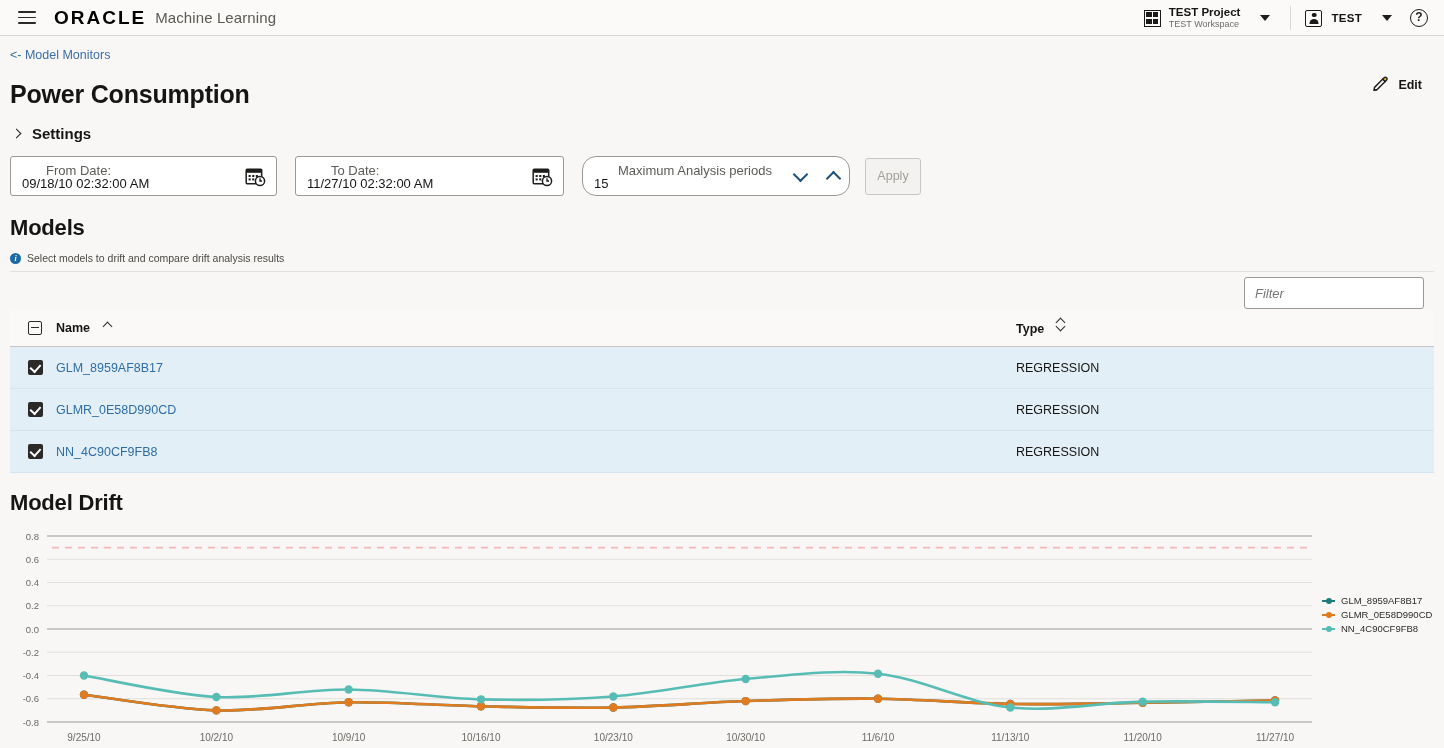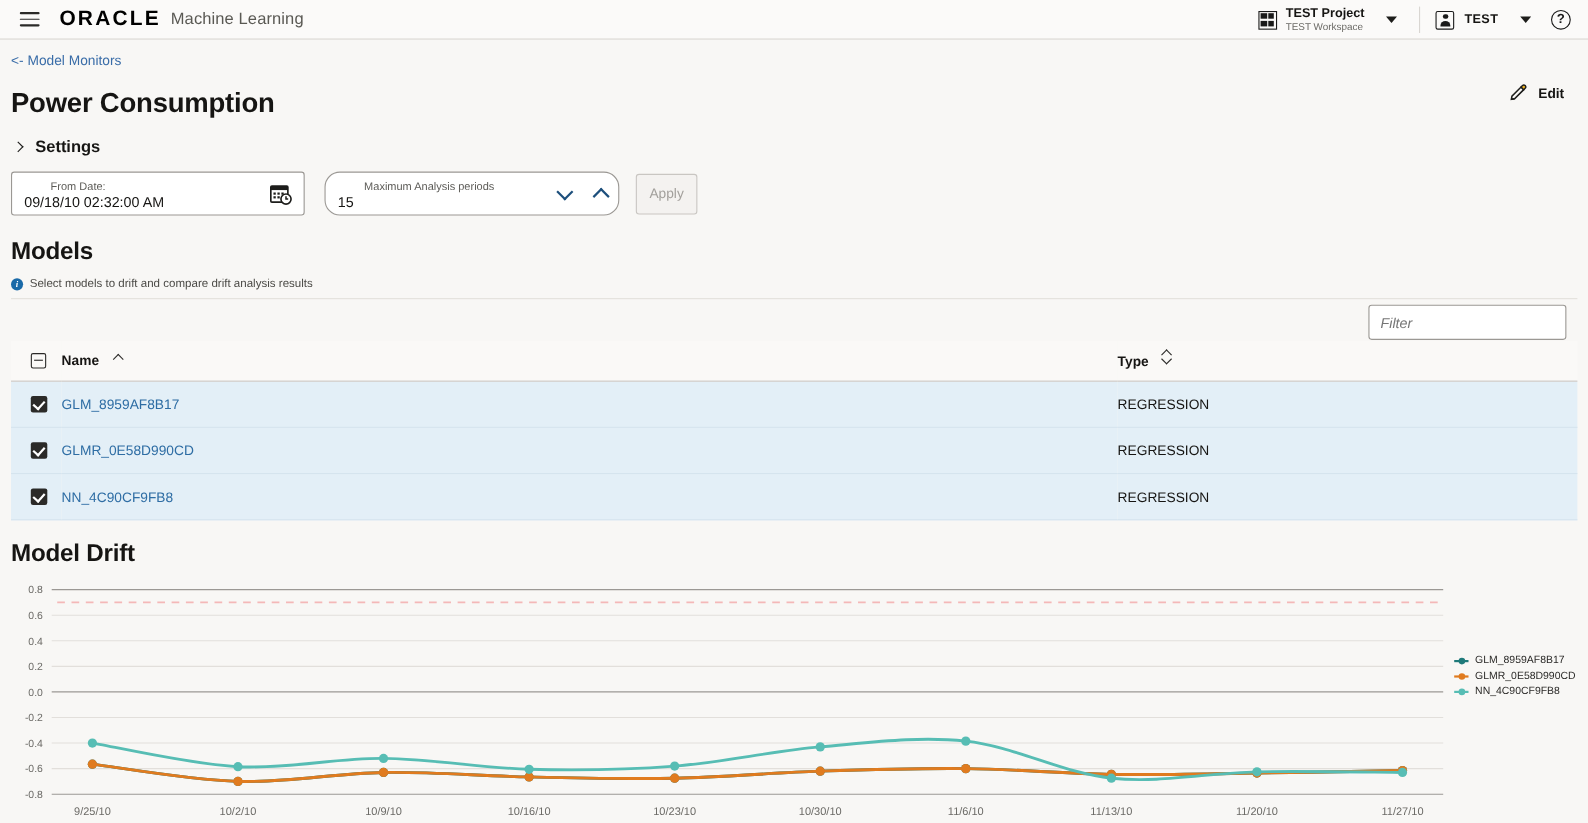--- a/index.html
+++ b/index.html
@@ -59,21 +59,21 @@
   .chev-right { width: 7px; height: 7px; border-right: 1.8px solid #1d1d1b; border-bottom: 1.8px solid #1d1d1b;
     transform: rotate(-45deg); margin: 0 12px 0 3px; }
   .settings-label { font-size: 15px; font-weight: 700; }
 
   
   .filters { display: flex; align-items: center; margin: 14px 0 0 10px; }
   .field {
     height: 40px; border: 1px solid #9b9894; border-radius: 3px; background: #fff;
     padding: 4px 10px 0 11px; position: relative; display: flex; flex-direction: column; justify-content: center;
   }
-  .field-label { font-size: 10px; color: #5c5b57; line-height: 11px; padding-left: 24px; }
+  .field-label { font-size: 13px; color: #5c5b57; line-height: 11px; padding-left: 24px; }
   .field-value { font-size: 13px; color: #161513; line-height: 16px; }
   .f-from { width: 267px; margin-right: 18px; }
   .f-to   { width: 269px; margin-right: 18px; }
   .f-num  { width: 268px; margin-right: 15px; border-radius: 14px; }
   .cal-ic { position: absolute; right: 10px; top: 9px; }
   .spinners { position: absolute; right: 10px; top: 0; height: 100%; display:flex; align-items:center; }
   .chev { width: 11px; height: 11px; border-right: 2px solid #1d4f7c; border-bottom: 2px solid #1d4f7c; }
   .chev.dn { transform: rotate(45deg); margin-right: 22px; margin-top:-4px;}
   .chev.up { transform: rotate(-135deg); margin-top: 4px; }
   .apply-btn {
@@ -199,20 +199,35 @@
       <rect x="3.6" y="9" width="2.1" height="2" fill="#1d1d1b"></rect>
         <rect x="7.2" y="9" width="2.1" height="2" fill="#1d1d1b"></rect>
       <rect x="10.8" y="9" width="2.1" height="2" fill="#1d1d1b"></rect>
       <rect x="3.6" y="12.4" width="2.1" height="2" fill="#1d1d1b"></rect>
         <rect x="7.2" y="12.4" width="2.1" height="2" fill="#1d1d1b"></rect>
       <circle cx="15" cy="15" r="4.6" fill="#fff" stroke="#1d1d1b" stroke-width="1.5"></circle>
       <path d="M15 12.3 V15 H17" stroke="#1d1d1b" stroke-width="1.4" fill="none"></path>
     </svg>
   </div>
 
+  <div class="field f-to">
+    <div class="field-label">To Date:</div>
+    <div class="field-value">11/27/10 02:32:00 AM</div>
+    <svg class="cal-ic" width="21" height="21" viewBox="0 0 21 21">
+      <rect x="1.2" y="3.2" width="15.5" height="14.5" rx="1" fill="none" stroke="#1d1d1b" stroke-width="1.5"></rect>
+      <rect x="1.2" y="3.2" width="15.5" height="3.6" fill="#1d1d1b"></rect>
+      <rect x="3.6" y="9" width="2.1" height="2" fill="#1d1d1b"></rect>
+        <rect x="7.2" y="9" width="2.1" height="2" fill="#1d1d1b"></rect>
+      <rect x="10.8" y="9" width="2.1" height="2" fill="#1d1d1b"></rect>
+      <rect x="3.6" y="12.4" width="2.1" height="2" fill="#1d1d1b"></rect>
+        <rect x="7.2" y="12.4" width="2.1" height="2" fill="#1d1d1b"></rect>
+      <circle cx="15" cy="15" r="4.6" fill="#fff" stroke="#1d1d1b" stroke-width="1.5"></circle>
+      <path d="M15 12.3 V15 H17" stroke="#1d1d1b" stroke-width="1.4" fill="none"></path>
+    </svg>
+  </div>
 
   <div class="field f-num">
     <div class="field-label">Maximum Analysis periods</div>
     <div class="field-value">15</div>
     <div class="spinners">
       <div class="chev dn"></div>
       <div class="chev up"></div>
     </div>
   </div>
 

